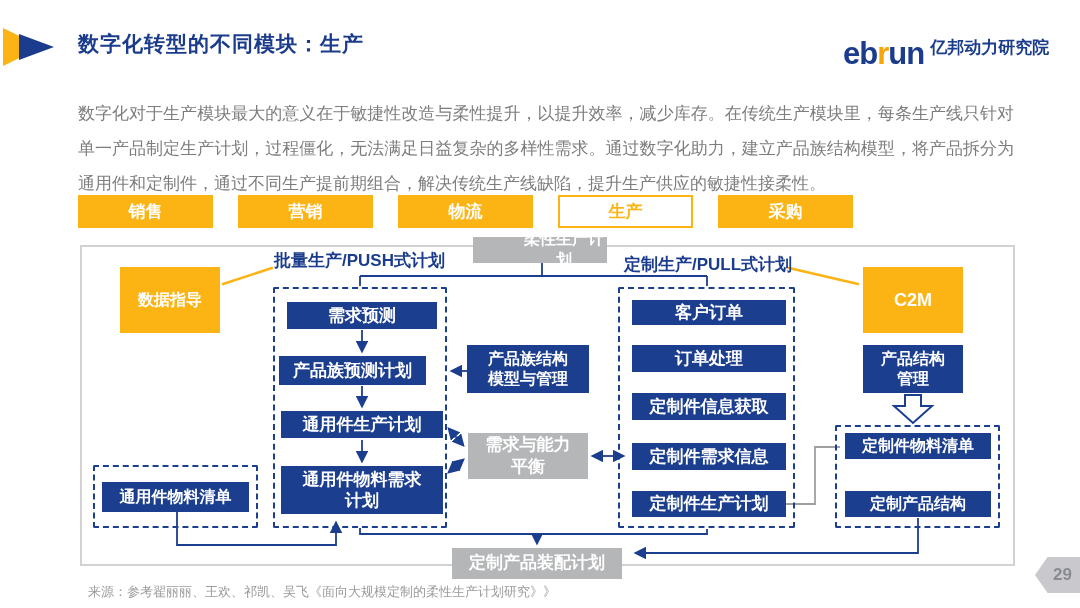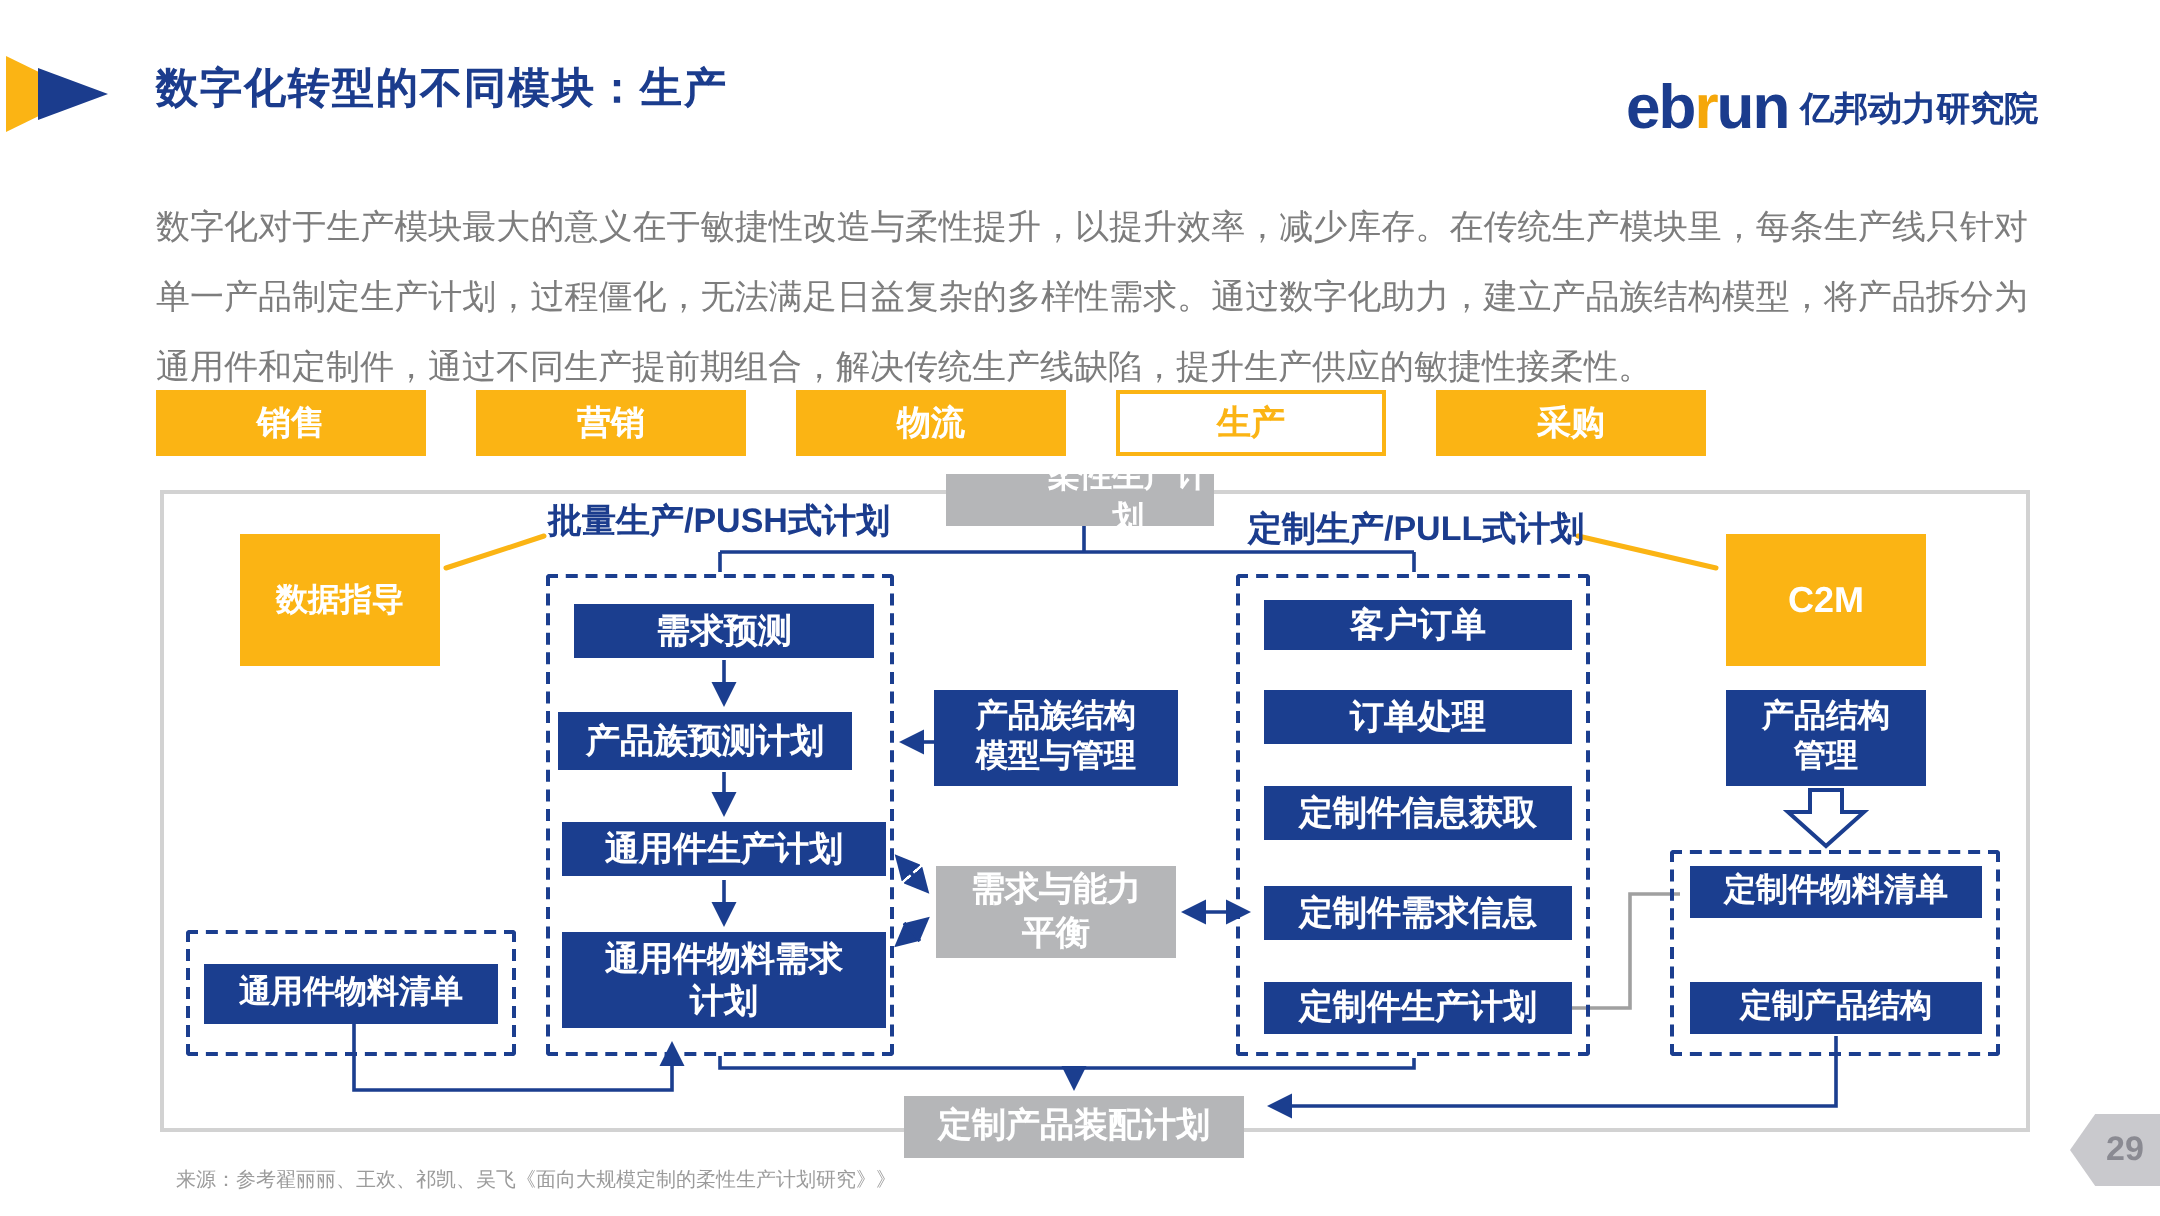--- a/index.html
+++ b/index.html
@@ -18,38 +18,38 @@
   .gbox { background:#B5B6B8; color:#ffffff; display:flex; align-items:center; justify-content:center;
           text-align:center; font-weight:bold; font-size:16px; white-space:pre-line; line-height:1.3; }
   .ybox { background:#FBB414; color:#ffffff; display:flex; align-items:center; justify-content:center;
           text-align:center; font-weight:bold; font-size:16px; }
   .dashed { border:2px dashed #1B3E8F; border-radius:2px; }
   .hdr { font-size:17px; font-weight:bold; color:#1B3C8D; white-space:nowrap; }
   .fs16 { font-size:16px; }
   .logo-en { font-size:31px; font-weight:bold; color:#1B3C8D; letter-spacing:-1px; }
   .logo-en .r { color:#F5A70A; }
   .logo-cn { font-size:17px; font-weight:bold; color:#1B3C8D; margin-left:6px; }
-  .source { font-size:10px; color:#9B9B9B; }
+  .source { font-size:13px; color:#9B9B9B; }
   .page-tag { background:#C9C9CD; color:#8A8A92; font-size:17px; font-weight:bold;
               clip-path:polygon(0 50%, 28% 0, 100% 0, 100% 100%, 28% 100%);
               display:flex; align-items:center; justify-content:center; padding-left:10px; }
   svg.overlay { position:absolute; left:0; top:0; pointer-events:none; }
 </style>
 </head>
 <body>
 
 <div class="page">
 
   <svg class="abs" style="left:2px; top:27px;" width="54" height="40" viewBox="0 0 54 40">
     <polygon points="1,1 40,20 1,39" fill="#FBB414"></polygon>
     <polygon points="17,7 52,20 17,33" fill="#1B3C8D"></polygon>
   </svg>
   <div class="abs page-title" style="left:78px; top:30px;">数字化转型的不同模块：生产</div>
 
-  <div class="abs" style="left:813px; top:36px; display:flex; align-items:center;">
+  <div class="abs" style="left:843px; top:36px; display:flex; ">
     <span class="logo-en"><span>eb</span><span class="r">r</span><span>un</span></span>
     <span class="logo-cn">亿邦动力研究院</span>
   </div>
 
   <div class="abs intro" style="left:78px; top:96px; width:936px;">数字化对于生产模块最大的意义在于敏捷性改造与柔性提升，以提升效率，减少库存。在传统生产模块里，每条生产线只针对单一产品制定生产计划，过程僵化，无法满足日益复杂的多样性需求。通过数字化助力，建立产品族结构模型，将产品拆分为通用件和定制件，通过不同生产提前期组合，解决传统生产线缺陷，提升生产供应的敏捷性接柔性。</div>
 
   <div class="tab" style="left:78px;">销售</div>
   <div class="tab" style="left:238px;">营销</div>
   <div class="tab" style="left:398px;">物流</div>
   <div class="tab active" style="left:558px;">生产</div>

